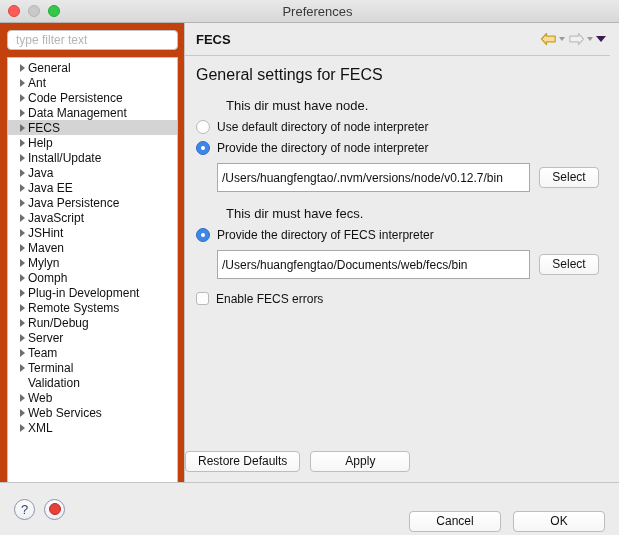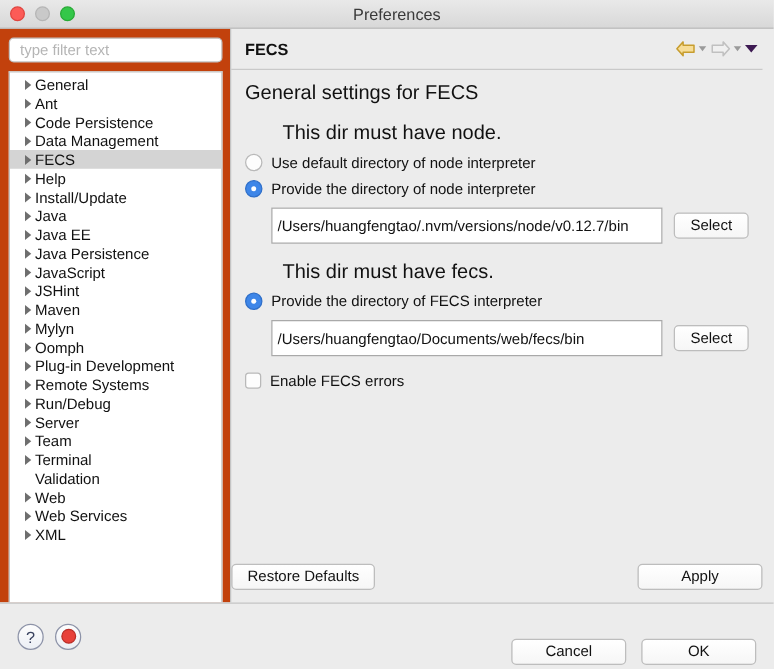--- a/index.html
+++ b/index.html
@@ -166,21 +166,21 @@
     padding: 10px 0 0 11px;
     position: relative;
     min-height: 0;
   }
   .section-title {
     font-size: 16px;
     color: #111;
     margin-bottom: 14px;
   }
   .hint {
-    font-size: 16px;
+    font-size: 13px;
     color: #111;
     margin-left: 30px;
     margin-bottom: 4px;
   }
   .opt-row {
     display: flex;
     align-items: center;
     height: 19px;
     margin-bottom: 2px;
   }
@@ -245,21 +245,21 @@
     box-sizing: border-box;
     cursor: default;
     line-height: 19px;
   }
   .btn.select-btn { margin-left: 9px; min-width: 60px; }
   .spacer-gap { height: 14px; }
 
   .pane-footer {
     padding: 0 0 10px 0;
     display: flex;
-    justify-content: space-between;
+    justify-content: flex-start;
     gap: 10px;
   }
   .btn.wide { min-width: 100px; }
 
   
   .bottombar {
     height: 53px;
     min-height: 53px;
     border-top: 1px solid #c4c4c4;
     background: #ececec;

